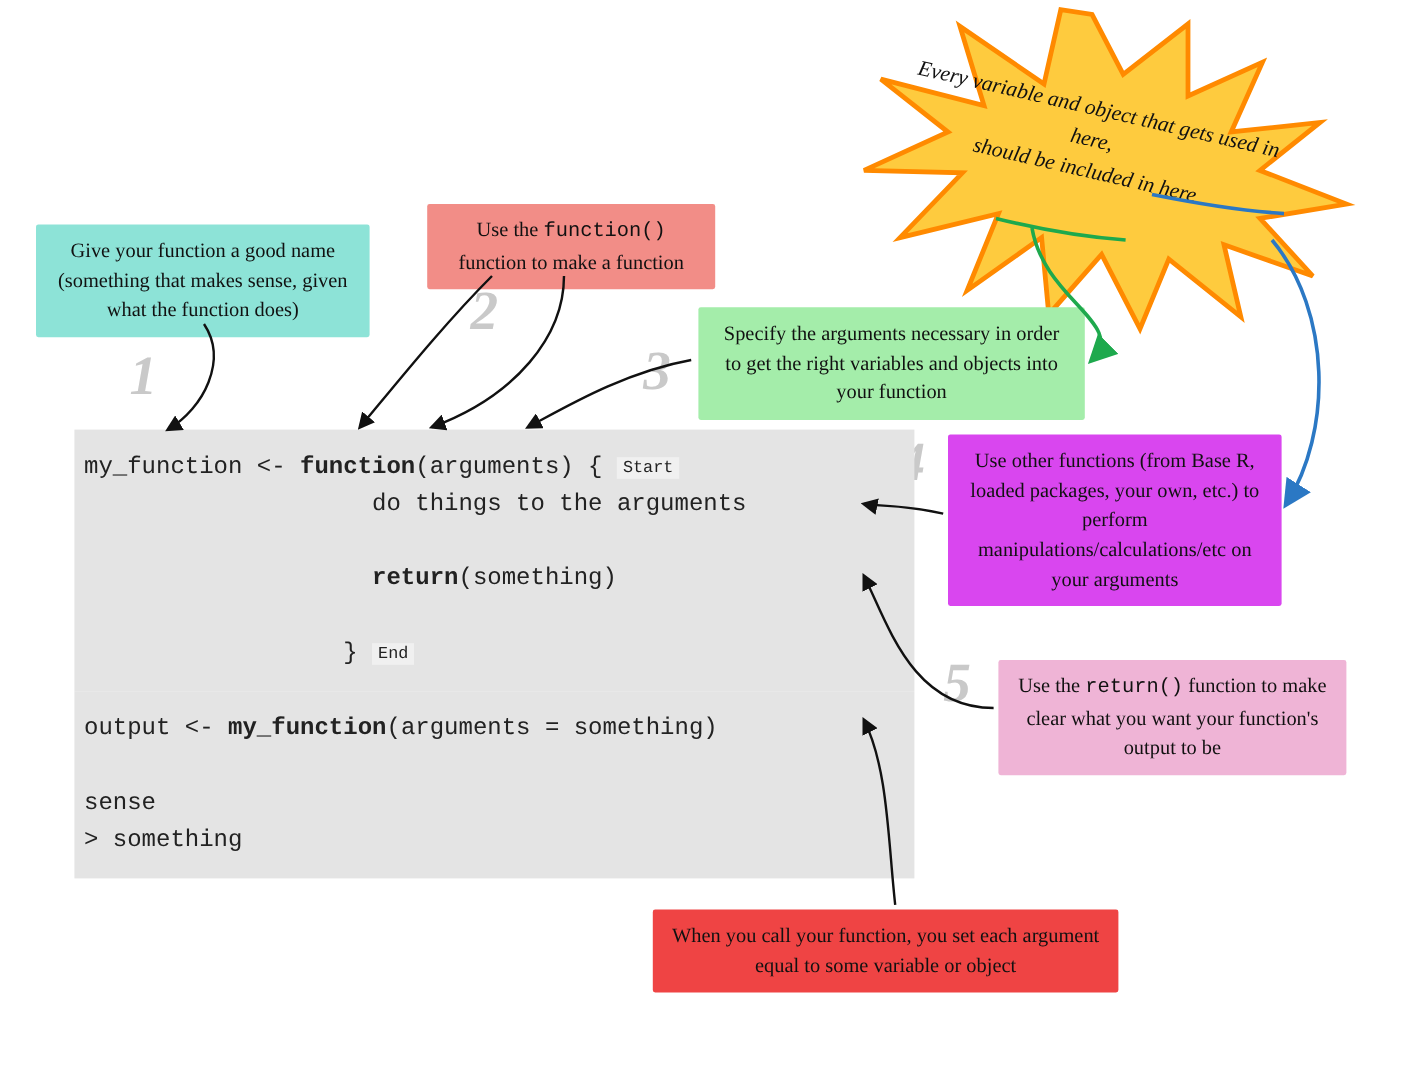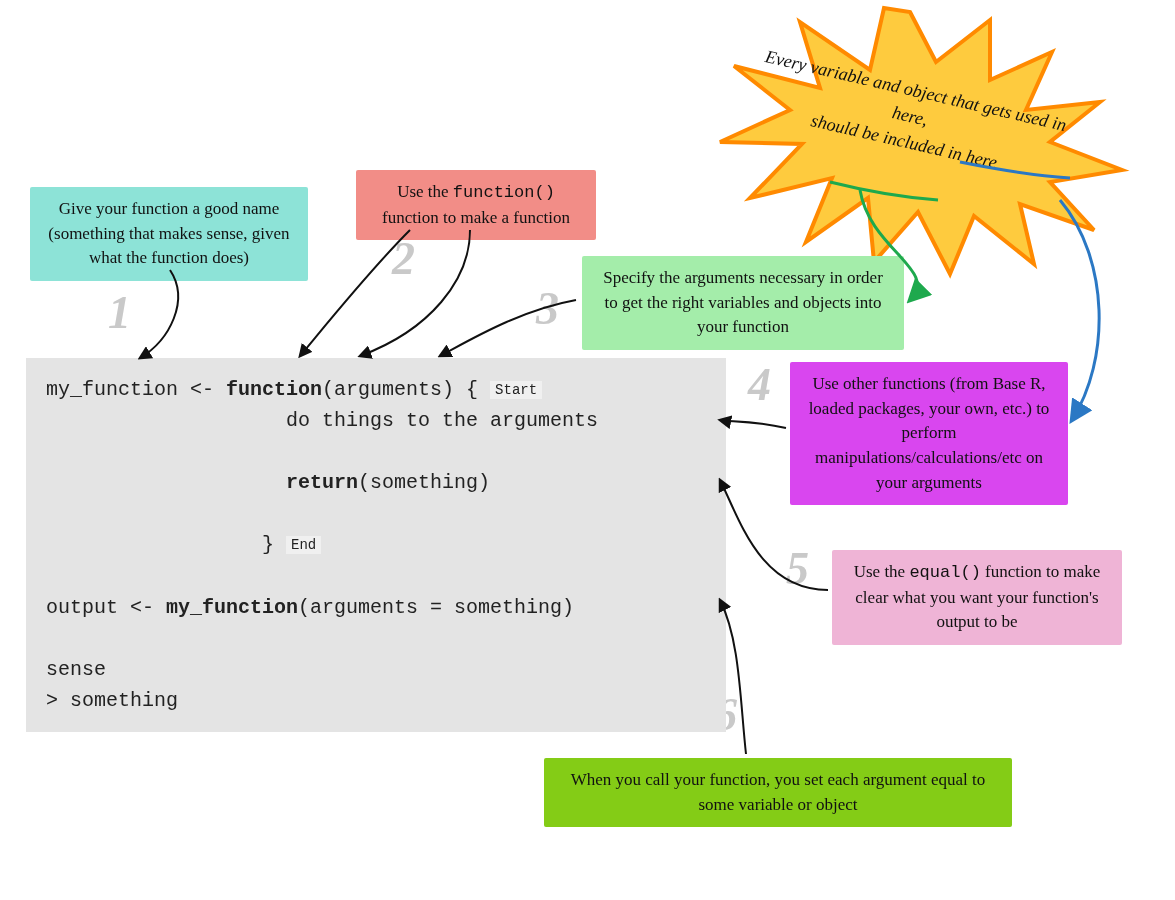--- a/index.html
+++ b/index.html
@@ -31,23 +31,24 @@
     font-style: italic;
     color: #c9c9c9;
     pointer-events: none;
   }
   .codeblock {
     position: absolute;
     background: #e4e4e4;
     font-family: "Courier New", Courier, monospace;
     font-size: 20px;
     color: #222;
-    padding: 16px 20px;
+    padding: 16px 8px;
     line-height: 1.55;
     white-space: pre;
+    margin-left: 36px;
   }
   .codeblock .bold { font-weight: bold; }
   .codeblock .badge {
     background: #f0f0f0;
     font-size: 14px;
     padding: 1px 5px;
     vertical-align: 1px;
   }
   
   svg.overlay {
@@ -103,24 +104,24 @@
 
 <div class="annotation" style="left:582px; top:256px; width:322px; background:#a4edaa;">
   <span>Specify the arguments necessary in order to get the right variables and objects into your function</span>
 </div>
 
 <div class="annotation" style="left:790px; top:362px; width:278px; background:#d946ef;">
   <span>Use other functions (from Base R, loaded packages, your own, etc.) to perform manipulations/calculations/etc on your arguments</span>
 </div>
 
 <div class="annotation" style="left:832px; top:550px; width:290px; background:#efb4d6;">
-  <span>Use the </span><span class="code">equal()</span><span> function to make clear what you want your function's output to be</span>
+  <span>Use the </span><span class="code">return()</span><span> function to make clear what you want your function's output to be</span>
 </div>
 
-<div class="annotation" style="left:544px; top:758px; width:468px; background:#84cc16;">
+<div class="annotation" style="left:544px; top:758px; width:388px; background:#ef4444;">
   <span>When you call your function, you set each argument equal to some variable or object</span>
 </div>
 
 <div class="num" style="left:108px; top:286px;">1</div>
 <div class="num" style="left:392px; top:232px;">2</div>
 <div class="num" style="left:536px; top:282px;">3</div>
 <div class="num" style="left:748px; top:358px;">4</div>
 <div class="num" style="left:786px; top:542px;">5</div>
 <div class="num" style="left:714px; top:688px;">6</div>
 

